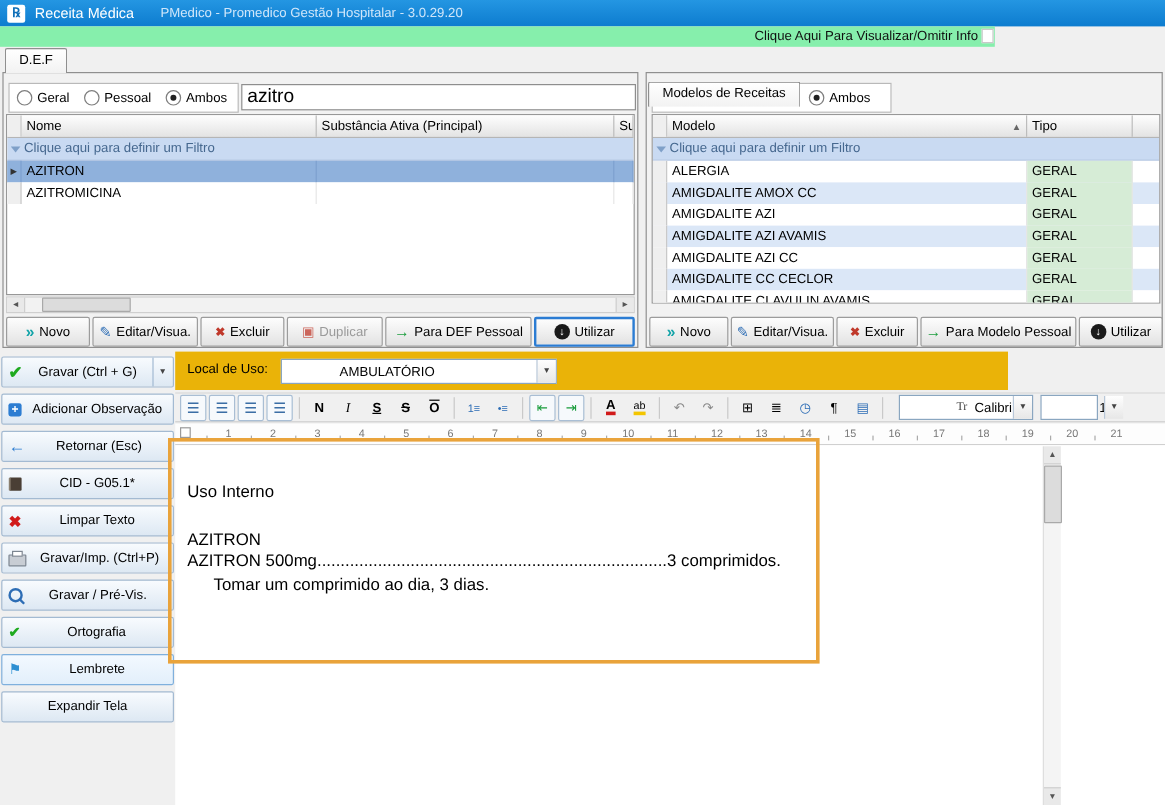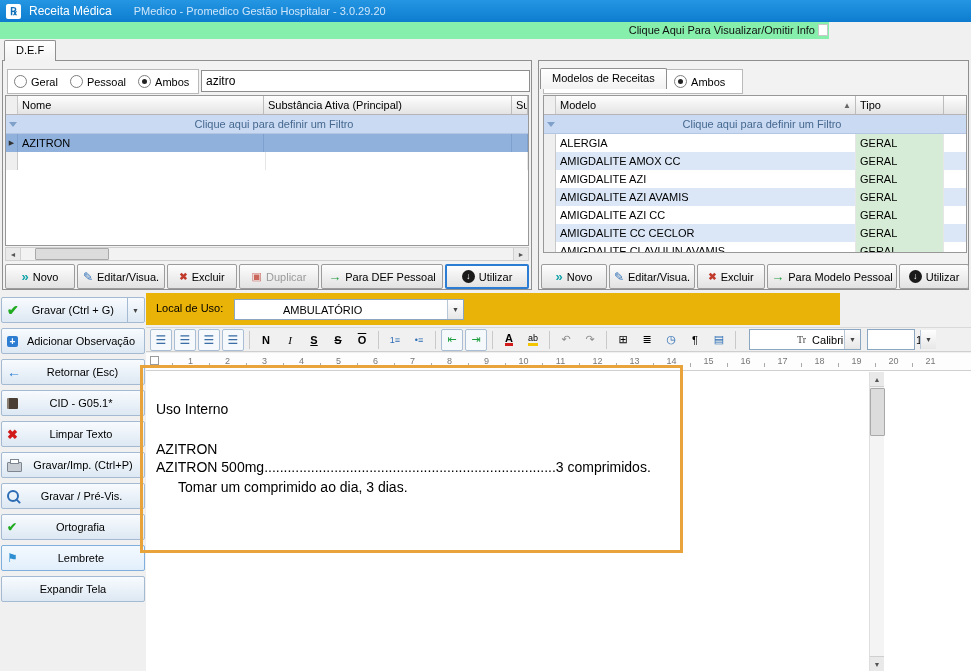--- a/index.html
+++ b/index.html
@@ -21,29 +21,29 @@
   
   .tab{position:absolute;top:40px;height:21px;background:linear-gradient(#ffffff,#f2f2f2);
     border:1px solid #8f8f8f;border-bottom:none;border-radius:2px 2px 0 0;padding:3px 11px 0;font-size:11px;z-index:3;box-sizing:border-box;cursor:pointer;}
   .panel-body{position:absolute;top:60px;height:230px;background:#f2f2f2;border:1px solid #8f8f8f;box-sizing:border-box;z-index:2;}
 
   .radio-box{position:absolute;background:#fff;border:1px solid #b9b9b9;display:flex;align-items:center;gap:4px;padding:0 6px;box-sizing:border-box;}
   .radio{width:11px;height:11px;border:1px solid #7e7e7e;border-radius:50%;background:#fff;display:inline-block;position:relative;flex:0 0 auto;cursor:pointer;}
   .radio.checked::after{content:"";position:absolute;left:3px;top:3px;width:5px;height:5px;border-radius:50%;background:#222;}
   .radio-lbl{font-size:11px;margin-right:8px;}
 
-  .search-input{position:absolute;border:1px solid #8e8e8e;height:22px;font-size:12px;padding:0 4px;box-sizing:border-box;
+  .search-input{position:absolute;border:1px solid #8e8e8e;height:22px;font-size:16px;padding:0 4px;box-sizing:border-box;
     font-family:"Liberation Sans",sans-serif;background:#fff;}
 
   
   .grid{position:absolute;background:#fff;border:1px solid #989898;overflow:hidden;box-sizing:border-box;}
   .g-head{display:flex;height:18px;background:linear-gradient(#fefefe,#e3e3e3);border-bottom:1px solid #b5b5b5;font-size:11px;}
   .g-head .cell{display:flex;align-items:center;padding:0 4px;border-right:1px solid #bcbcbc;overflow:hidden;white-space:nowrap;box-sizing:border-box;cursor:pointer;}
   .g-filter{display:flex;height:18px;background:#c9daf2;border-bottom:1px solid #b3c6e2;color:#46688f;font-size:11px;align-items:center;cursor:pointer;}
-  .g-filter .ftxt{flex:1;text-align:center;}
+  .g-filter .ftxt{flex:1;text-align:left;}
   .g-row{display:flex;height:18px;font-size:11px;background:#fff;cursor:pointer;}
   .g-row .cell{padding:0 4px;border-right:1px solid #e6e6e6;height:100%;display:flex;align-items:center;overflow:hidden;white-space:nowrap;box-sizing:border-box;}
   .g-row.sel{background:#8fb1dc;}
   .g-row.sel .cell{border-right-color:#7da0cf;}
   .g-row.alt{background:#dbe7f7;}
   .cell.ind{width:12px;padding:0;justify-content:center;background:#efefef;border-right:1px solid #c9c9c9;font-size:7px;color:#333;flex:0 0 auto;}
   .g-row.sel .cell.ind{background:#8fb1dc;}
   .cell.tipo{background:#d6ecd6;}
   .w-nome{width:246px;flex:0 0 auto;}
   .w-sub{width:248px;flex:0 0 auto;text-align:center;}
@@ -177,20 +177,21 @@
         <span class="ftxt">Clique aqui para definir um Filtro</span>
       </div>
       <div class="g-row sel">
         <span class="cell ind">▶</span>
         <span class="cell w-nome">AZITRON</span>
         <span class="cell w-sub"></span>
         <span class="cell w-subs"></span>
       </div>
       <div class="g-row">
         <span class="cell ind"></span>
+        <span class="cell w-nome">AZITROMICINA</span>
         <span class="cell w-sub"></span>
         <span class="cell w-subs"></span>
       </div>
     </div>
 
     <div class="hscroll" style="left:2px;top:186px;width:524px;height:14px;">
       <span class="sb-btn">◄</span>
       <span class="h-thumb"></span>
       <span class="sb-btn">►</span>
     </div>

